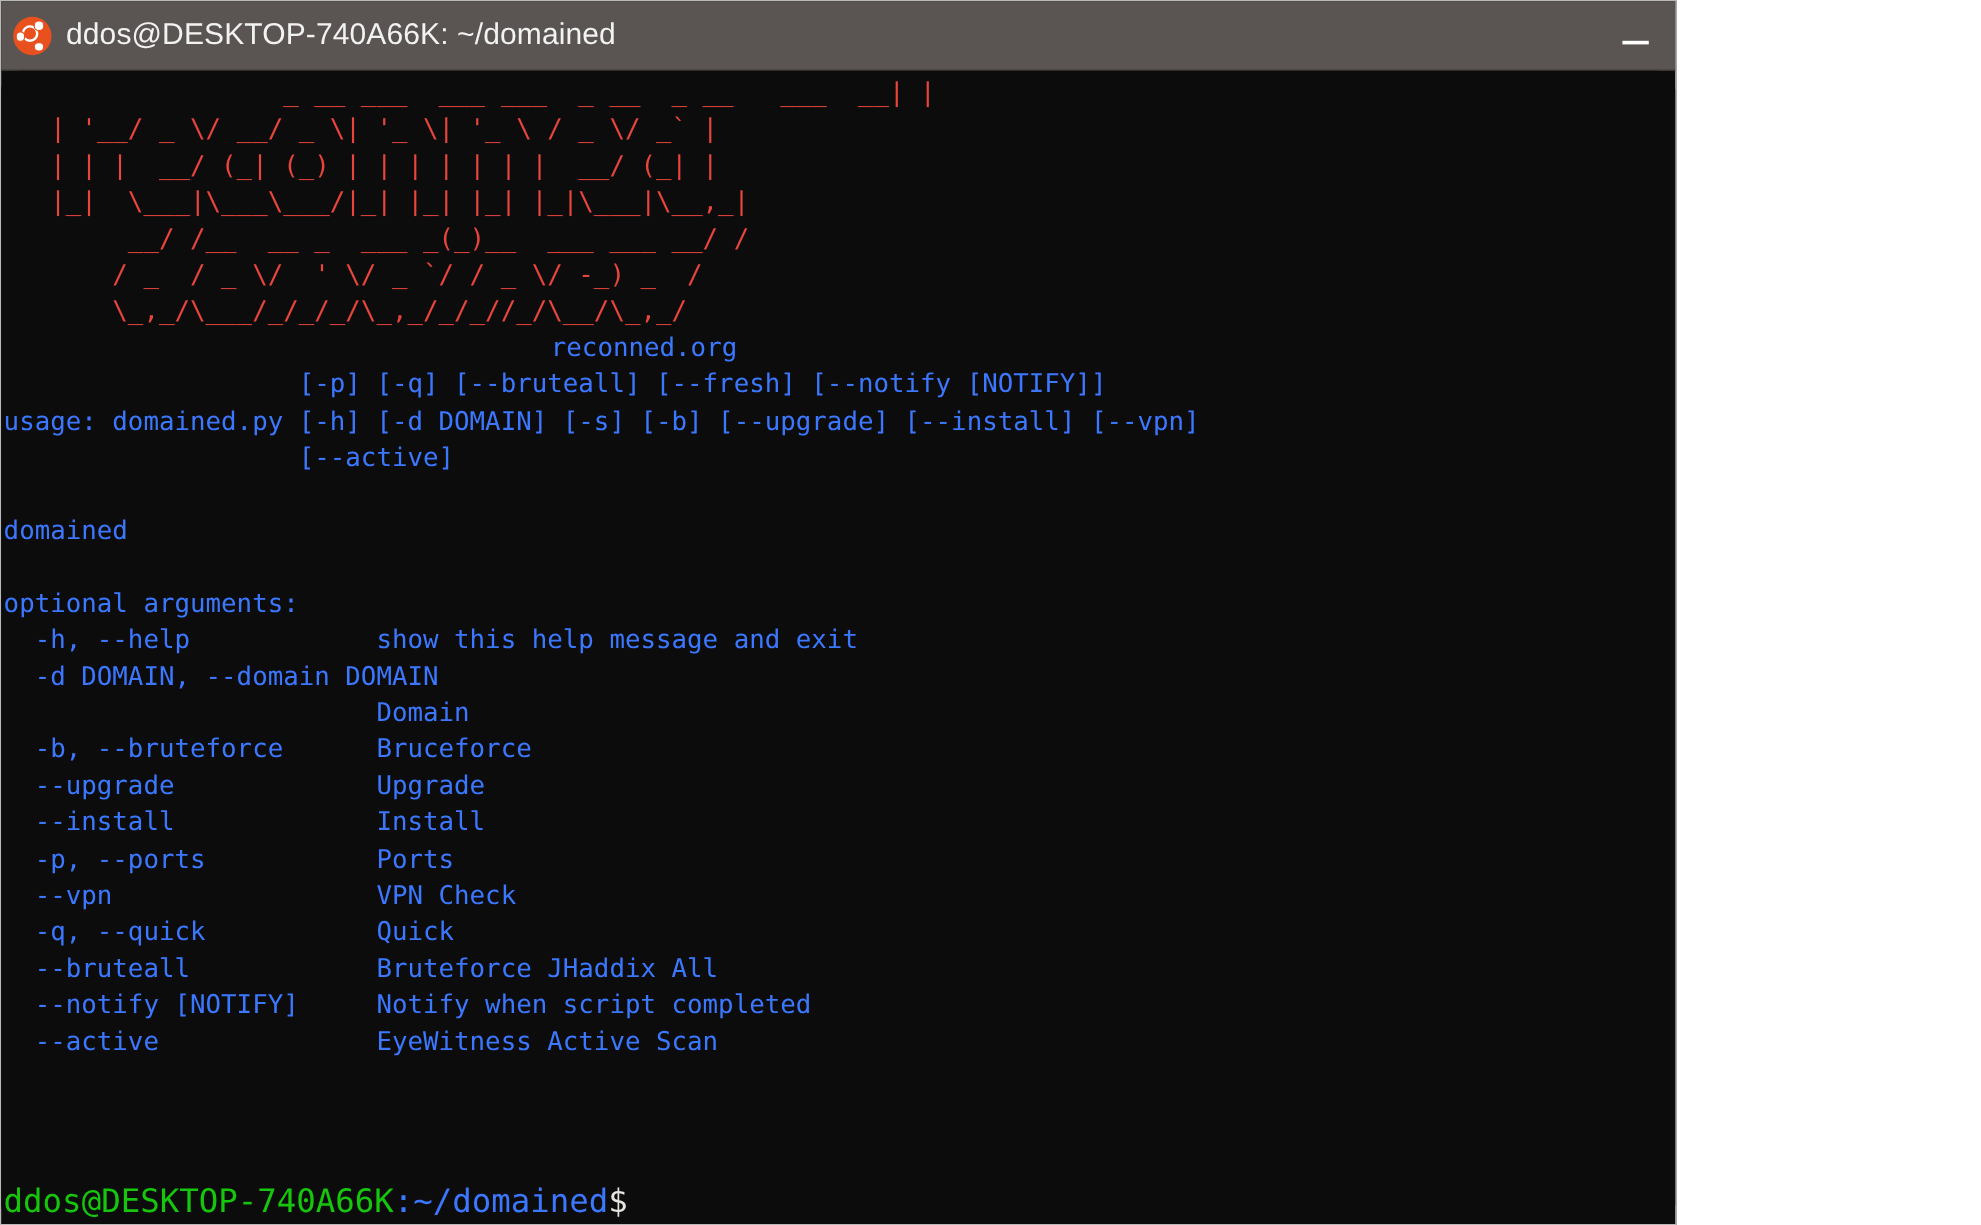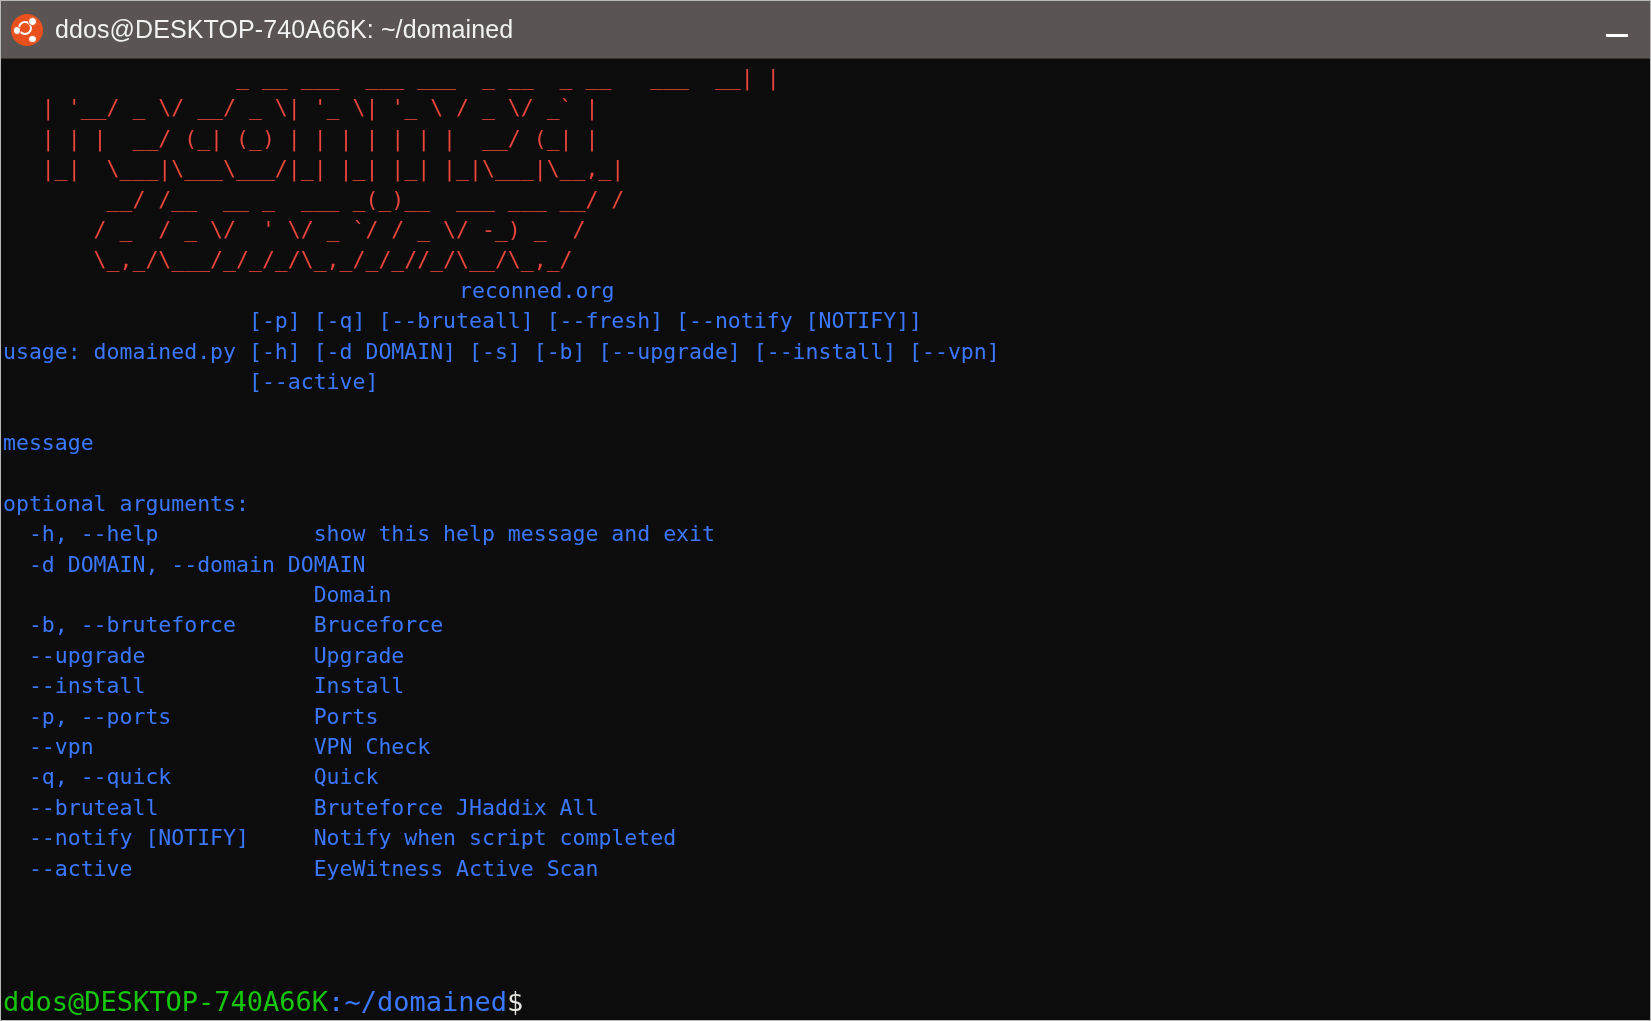--- a/index.html
+++ b/index.html
@@ -12,21 +12,21 @@
     width: 1651px;
     height: 1021px;
     overflow: hidden;
     font-family: "DejaVu Sans Mono", "Liberation Mono", monospace;
   }
 
   #window {
     position: absolute;
     left: 0;
     top: 0;
-    width: 1651px;
+    width: 1397px;
     height: 1021px;
     background: #0c0c0c;
     box-sizing: border-box;
     border: 1px solid #b9b9b9;
     display: flex;
     flex-direction: column;
   }
 
   
   #titlebar {
@@ -195,21 +195,21 @@
       <pre class="tline ascii c-red">       \_,_/\___/_/_/_/\_,_/_/_//_/\__/\_,_/</pre>
 
       <pre class="tline c-blue" style="padding-left:458px;">reconned.org</pre>
 
       <pre class="tline c-blue">                   [-p] [-q] [--bruteall] [--fresh] [--notify [NOTIFY]]</pre>
       <pre class="tline c-blue">usage: domained.py [-h] [-d DOMAIN] [-s] [-b] [--upgrade] [--install] [--vpn]</pre>
       <pre class="tline c-blue">                   [--active]</pre>
 
       <pre class="tline"> </pre>
 
-      <pre class="tline c-blue">message</pre>
+      <pre class="tline c-blue">domained</pre>
 
       <pre class="tline"> </pre>
 
       <pre class="tline c-blue">optional arguments:</pre>
 
       <pre class="tline c-blue">  -h, --help            show this help message and exit</pre>
       <pre class="tline c-blue">  -d DOMAIN, --domain DOMAIN</pre>
       <pre class="tline c-blue">                        Domain</pre>
       <pre class="tline c-blue">  -b, --bruteforce      Bruceforce</pre>
       <pre class="tline c-blue">  --upgrade             Upgrade</pre>

